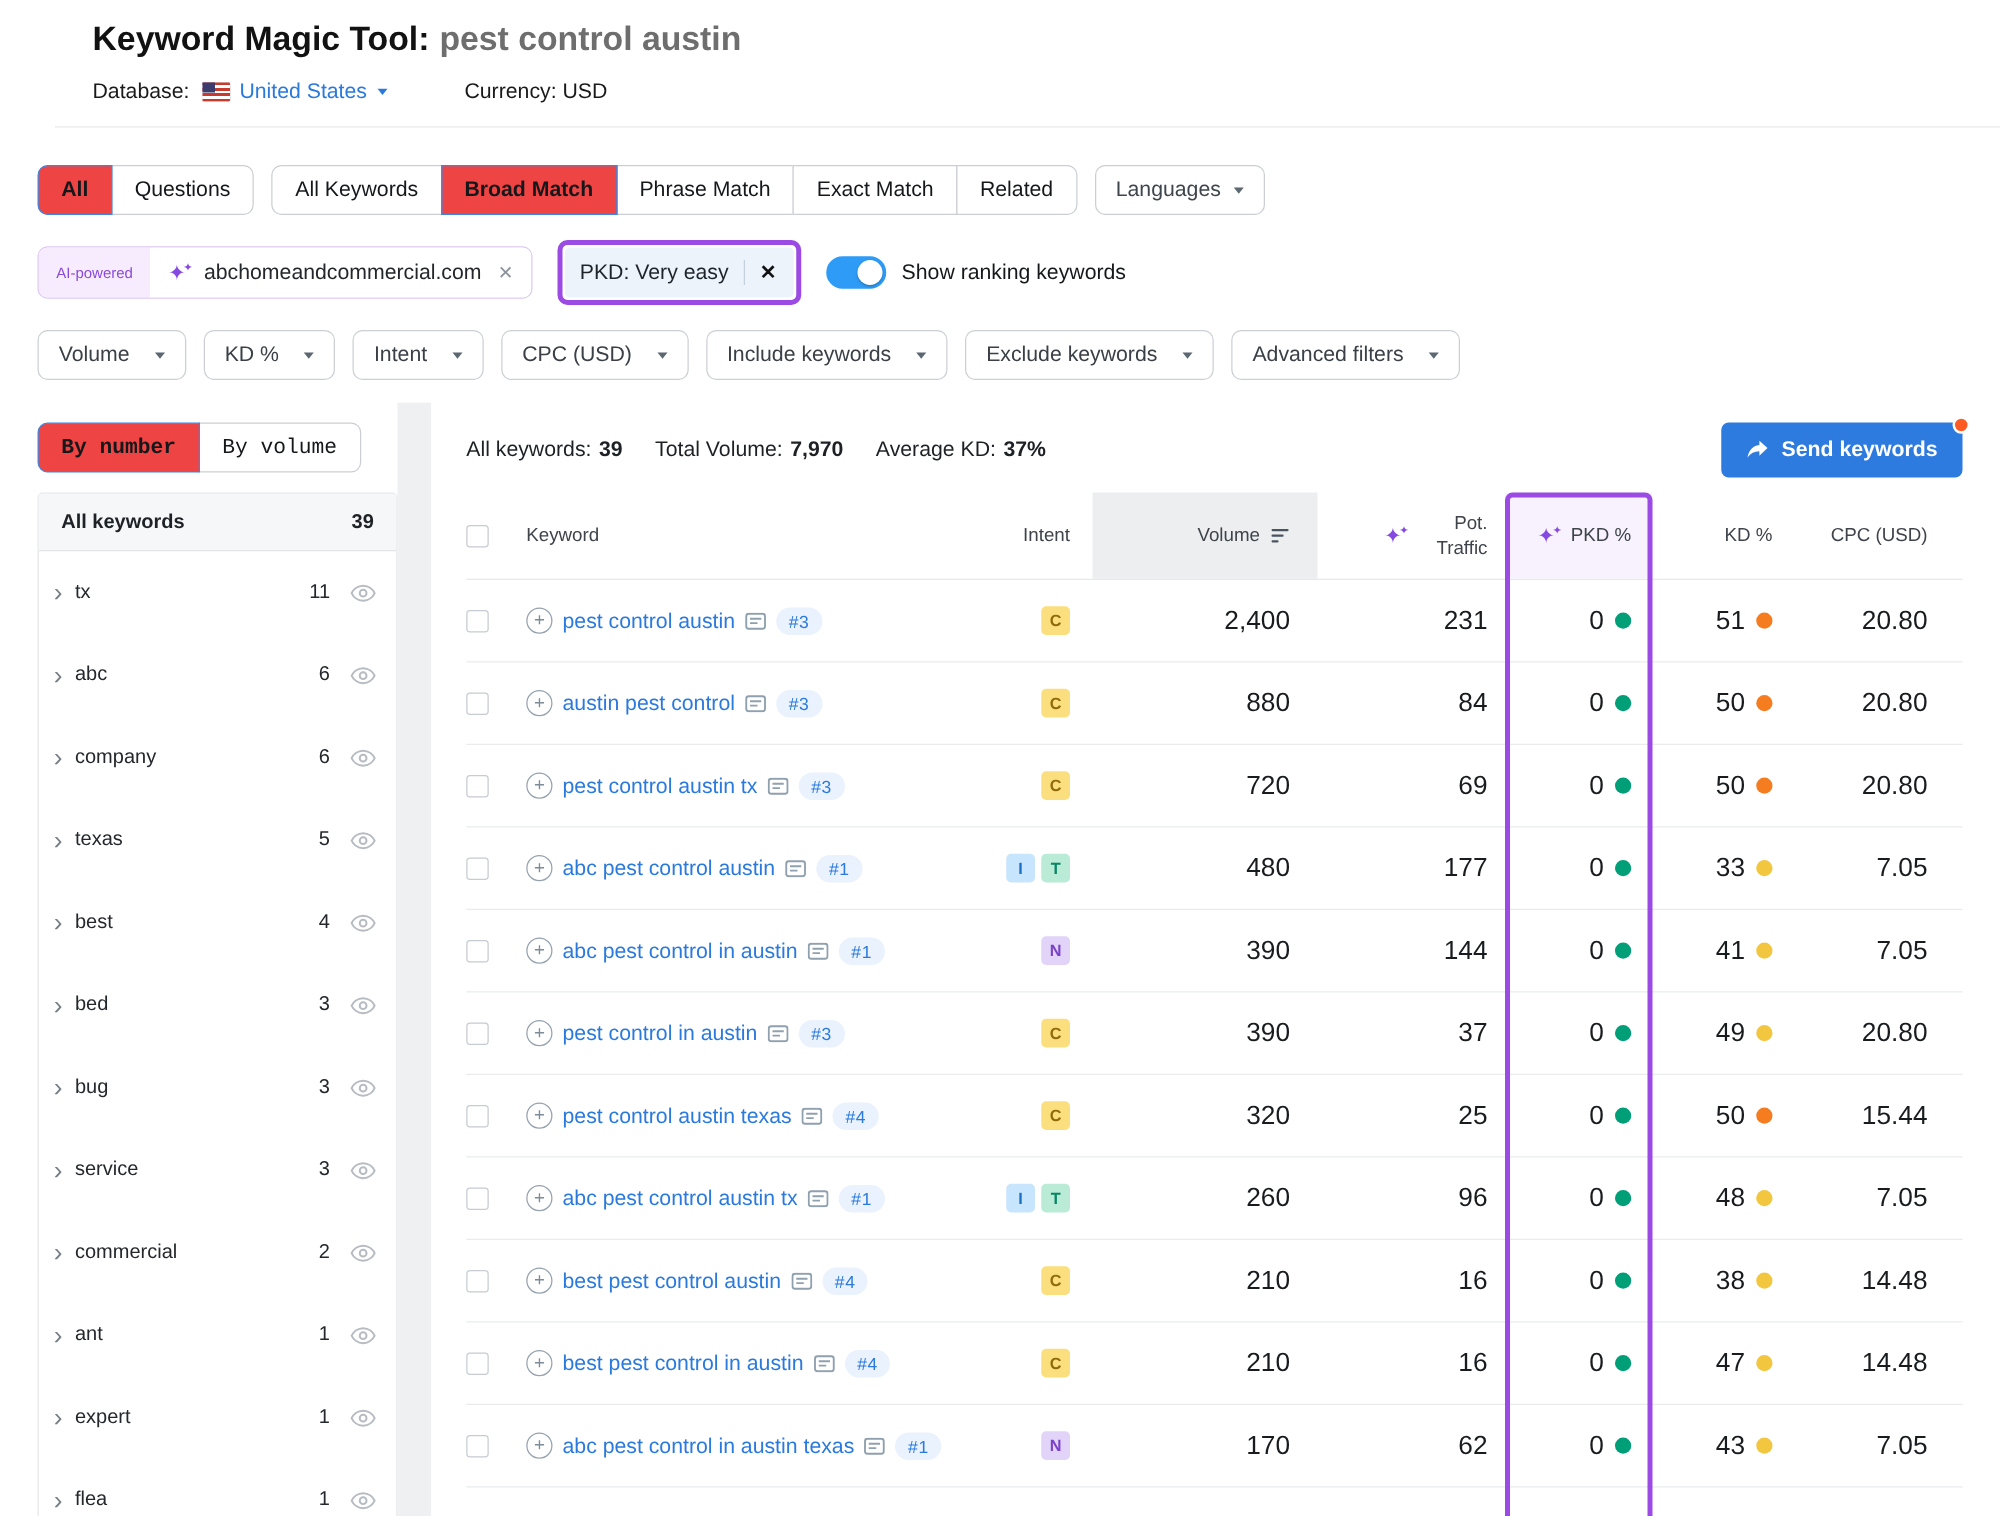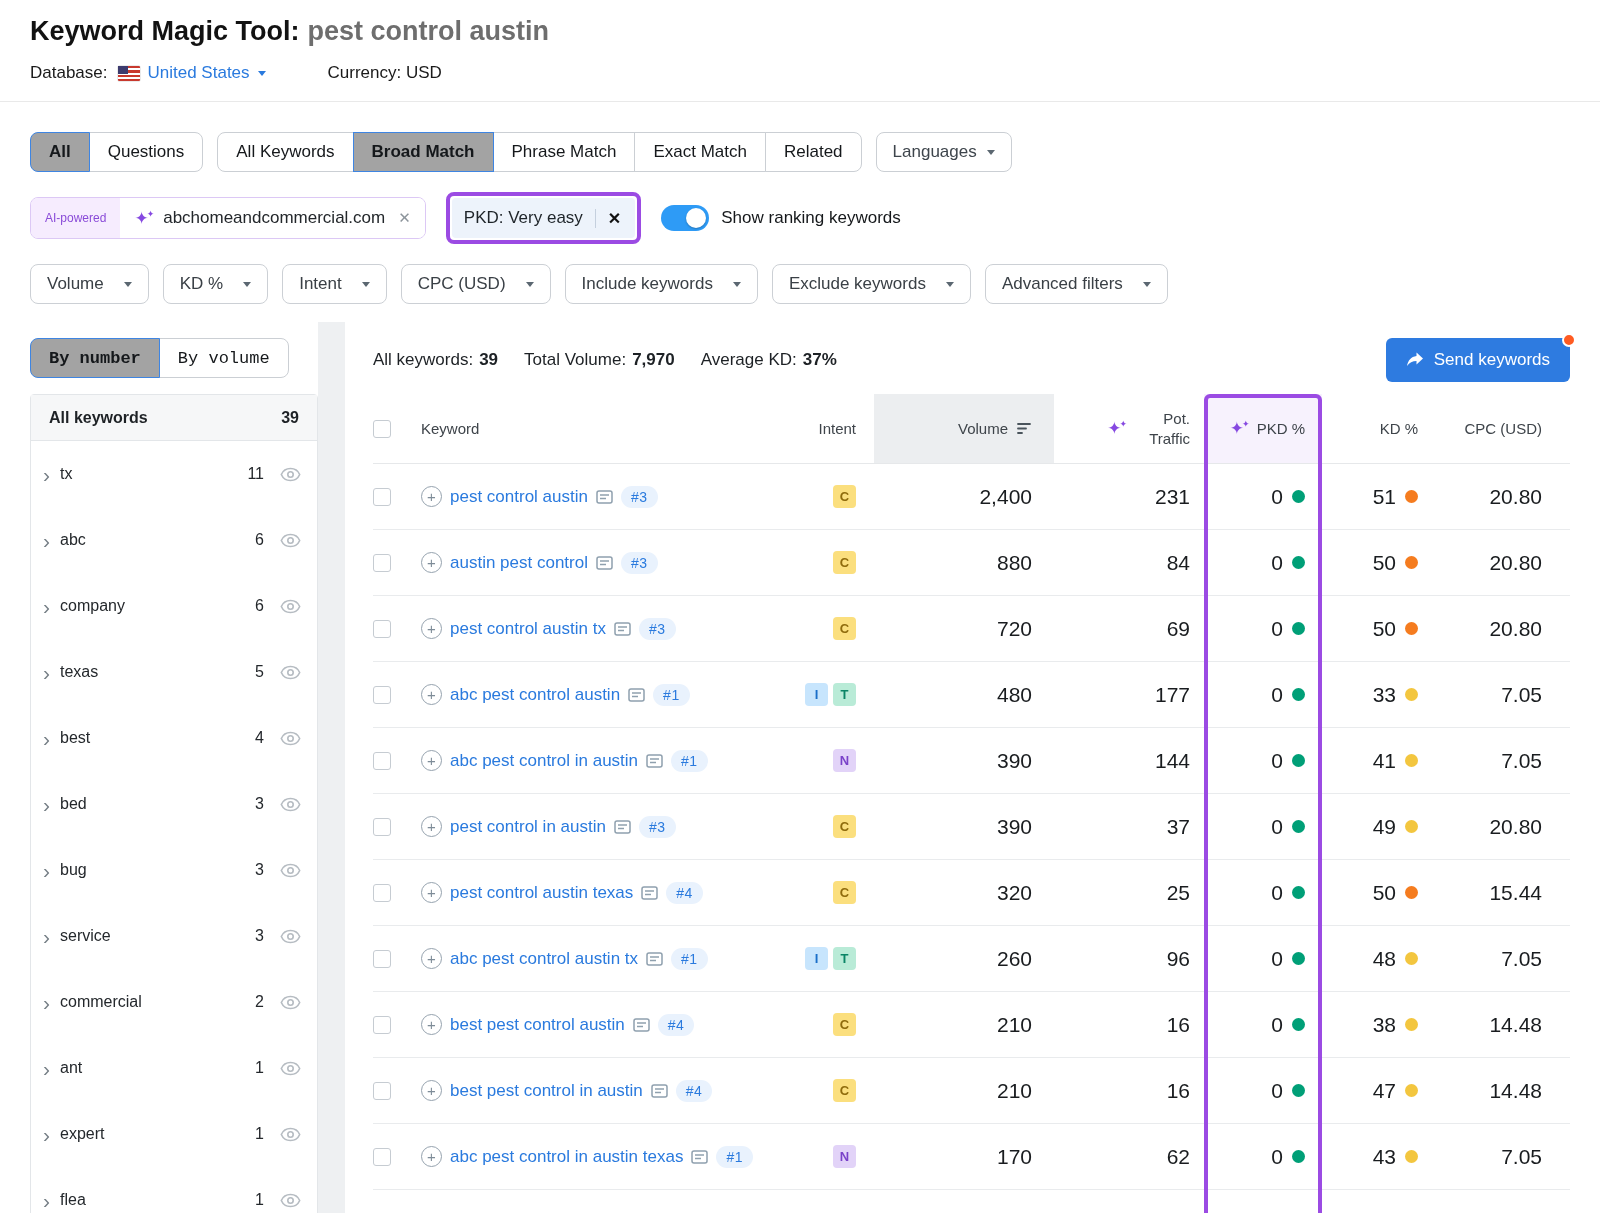--- a/index.html
+++ b/index.html
@@ -3,21 +3,21 @@
 <meta charset="utf-8">
 <style>
   * { box-sizing: border-box; }
   html,body { margin:0; padding:0; }
   body {
     width:1600px; height:1213px; overflow:hidden;
     font-family:"Liberation Sans", sans-serif;
     background:#fff; color:#1a1a1a;
   }
   
-  .page-header { padding:16px 30px 0; border-bottom:1px solid #E9E9E9; }
+  .page-header { padding:16px 30px 0; border-bottom:1px solid #E9E9E9;margin-left:44px; }
   .title { margin:0; font-size:27px; font-weight:bold; color:#121212; }
   .title .query { color:#6E6E6E; margin-left:8px; }
   .db-row { display:flex; align-items:center; margin:16px 0 18px; font-size:17px; }
   .flag { display:inline-block; width:22px; height:15px; margin:0 8px 0 10px; position:relative;
           background:repeating-linear-gradient(to bottom,#C8392E 0 2.2px,#fff 2.2px 4.4px);
           box-shadow:0 0 0 0.5px #d7d7d7; border-radius:1px; }
   .flag::after { content:""; position:absolute; left:0; top:0; width:10px; height:8px; background:#3C3B6E; }
   .db-select { display:flex; align-items:center; gap:8px; background:none; border:none; padding:0;
                font-family:inherit; font-size:17px; color:#2A7ADE; cursor:pointer; }
   .caret { width:0; height:0; border-left:4.5px solid transparent; border-right:4.5px solid transparent;
@@ -27,21 +27,21 @@
   
   .toolbar { padding:30px 30px 18px; }
   .tabs-row { display:flex; align-items:center; margin-bottom:20px; }
   .seg { display:flex; }
   .seg + .seg { margin-left:14px; }
   .seg-btn { font-family:inherit; font-size:17px; color:#15181B; background:#fff;
              border:1px solid #CBCFD4; padding:0 18px; height:40px; margin-left:-1px;
              cursor:pointer; position:relative; }
   .seg-btn:first-child { margin-left:0; border-radius:8px 0 0 8px; }
   .seg-btn:last-child { border-radius:0 8px 8px 0; }
-  .seg-btn.selected { border-color:#3E85E2; background:#a3a3a3; z-index:2; font-weight:bold; }
+  .seg-btn.selected { border-color:#3E85E2; background:#ef4444; z-index:2; font-weight:bold; }
   .lang-btn { margin-left:14px; display:flex; align-items:center; gap:10px; font-family:inherit;
               font-size:17px; color:#3E454C; background:#fff; border:1px solid #CBCFD4;
               border-radius:8px; height:40px; padding:0 16px; cursor:pointer; }
   .ai-row { display:flex; align-items:center; margin-bottom:20px; }
   .ai-box { display:flex; align-items:stretch; height:42px; border:1px solid #DCC8F5;
             border-radius:8px; overflow:hidden; }
   .ai-label { display:flex; align-items:center; padding:0 14px; background:#F6ECFE;
               color:#8A4BD8; font-size:12px; }
   .ai-input { display:flex; align-items:center; gap:9px; padding:0 14px; background:#fff; }
   .sparkle { color:#8649E1; font-size:17px; line-height:1; white-space:nowrap; }
@@ -75,21 +75,21 @@
   .g-label { flex:1; font-size:16px; color:#24282C; }
   .g-count { font-size:16px; color:#24282C; margin-right:16px; }
   .eye { display:flex; cursor:pointer; }
   .gutter { width:27px; background:#EEF0F2; flex-shrink:0; }
   .main { flex:1; min-width:0; padding:16px 30px 0 28px; display:flex; flex-direction:column; background:#fff; }
   .stats-row { display:flex; align-items:center; height:44px; }
   .stat { font-size:17px; color:#1D2125; margin-right:26px; white-space:nowrap; }
   .stat b { margin-left:6px; }
   .send-btn { margin-left:auto; position:relative; display:flex; align-items:center; gap:10px;
               background:#2E7BE0; border:none; border-radius:6px; color:#fff; font-size:17px;
-              font-weight:normal; font-family:inherit; height:44px; padding:0 20px; cursor:pointer; }
+              font-weight:bold; font-family:inherit; height:44px; padding:0 20px; cursor:pointer; }
   .send-dot { position:absolute; top:-5px; right:-6px; width:14px; height:14px; border-radius:50%;
               background:#FF5B22; border:2.5px solid #fff; }
   
   .table-wrap { position:relative; margin-top:12px; flex:1; }
   .grid { display:grid; grid-template-columns:48px minmax(0,1fr) 96px 180px 150px 118px 110px 138px; }
   .thead { height:70px; border-bottom:1px solid #E6E8EA; font-size:15px; color:#3E444A; }
   .thead > div { display:flex; align-items:center; height:100%; }
   .h-kw { padding-left:0; }
   .h-intent { justify-content:flex-end; padding-right:18px; }
   .h-vol { justify-content:flex-end; gap:9px; padding-right:22px; background:#ECEEF0; }

